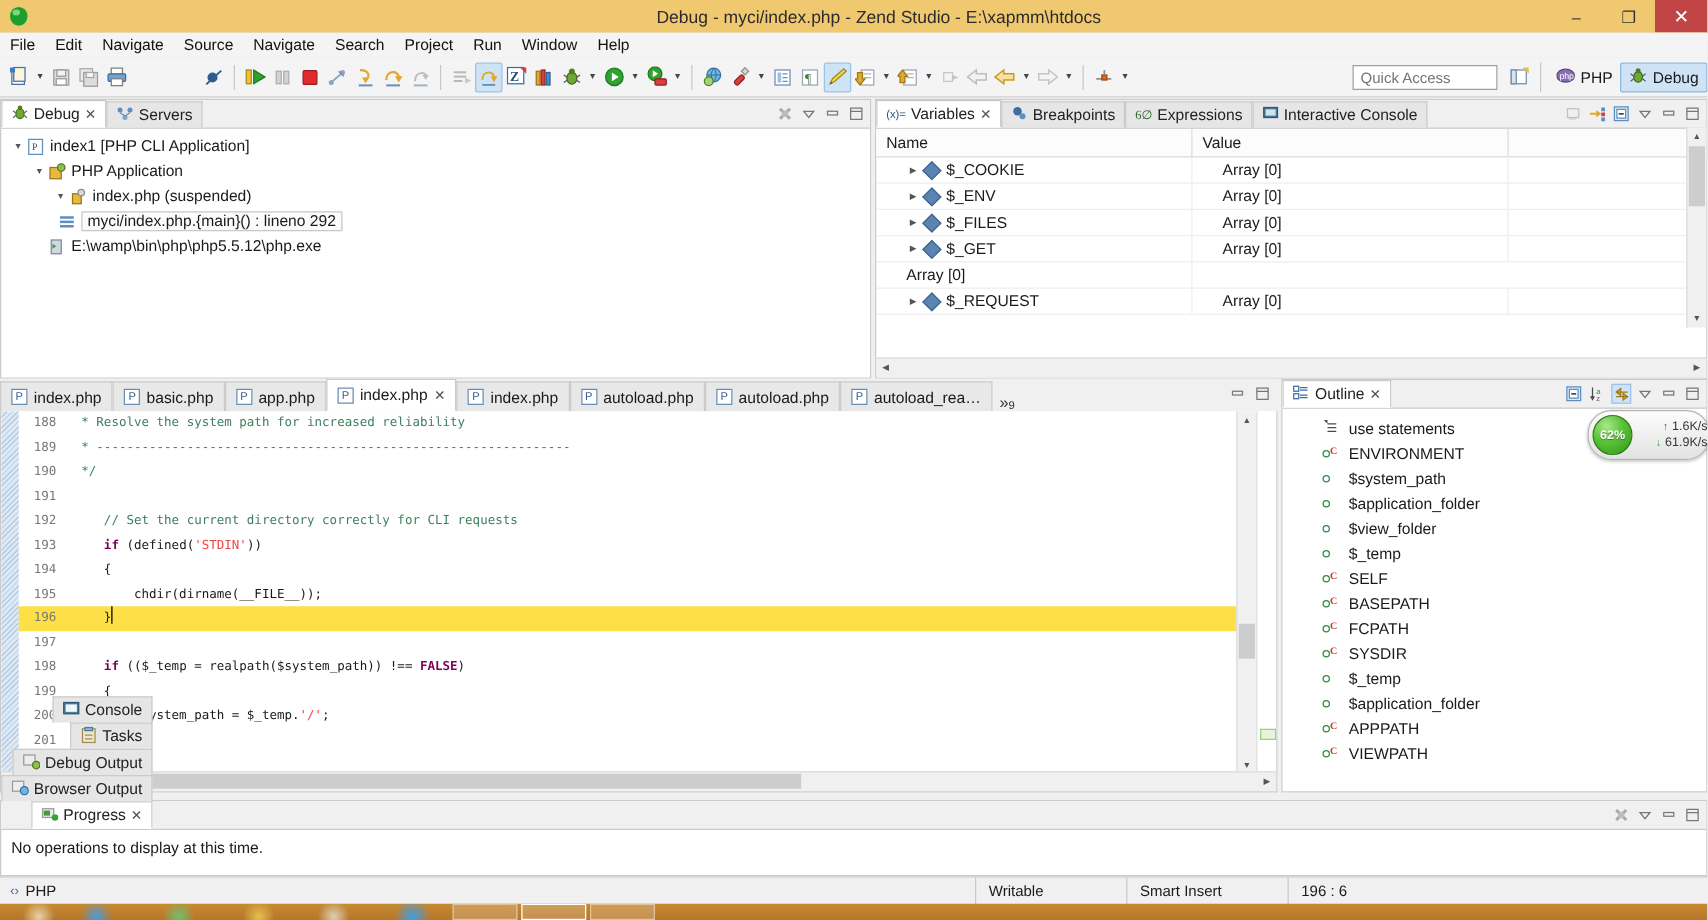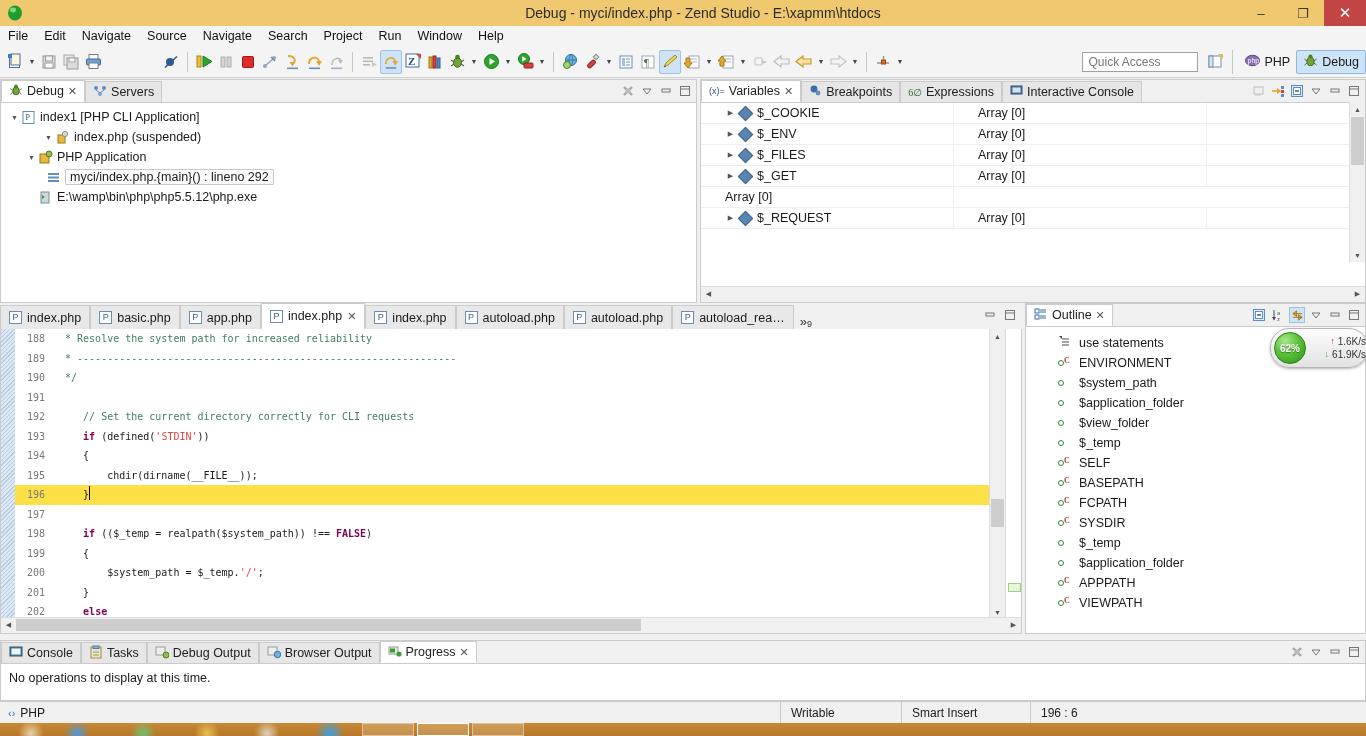--- a/index.html
+++ b/index.html
@@ -495,39 +495,39 @@
         <div class="trow" style="padding-left: 8px;">
           <span class="twist">▼</span>
           <span class="ticon">
             <svg width="15" height="15" viewBox="0 0 15 15">
               <rect x="2" y="1.5" width="11" height="12" fill="#fff" stroke="#5f8fbf"></rect>
               <text x="4.5" y="10" font-size="8" font-family="Liberation Serif" fill="#2b5570">P</text>
             </svg>
           </span>
           <span>index1 [PHP CLI Application]</span>
         </div>
+        <div class="trow" style="padding-left: 25px;">
+          <span class="twist">▼</span>
+          <span class="ticon">
+            <svg width="15" height="15" viewBox="0 0 15 15">
+              <rect x="2" y="4" width="9" height="9" fill="#e8b93c" stroke="#9e7516"></rect>
+              <circle cx="11" cy="4" r="3" fill="#8fc04f" stroke="#4f7a20"></circle>
+            </svg>
+          </span>
+          <span>PHP Application</span>
+        </div>
         <div class="trow" style="padding-left: 42px;">
           <span class="twist">▼</span>
           <span class="ticon">
             <svg width="15" height="15" viewBox="0 0 15 15">
               <rect x="3" y="5" width="7" height="8" fill="#e8b93c" stroke="#9e7516"></rect>
               <circle cx="10" cy="4" r="2.6" fill="#d8d8d8" stroke="#8f8f8f"></circle>
             </svg>
           </span>
           <span>index.php (suspended)</span>
-        </div>
-        <div class="trow" style="padding-left: 25px;">
-          <span class="twist">▼</span>
-          <span class="ticon">
-            <svg width="15" height="15" viewBox="0 0 15 15">
-              <rect x="2" y="4" width="9" height="9" fill="#e8b93c" stroke="#9e7516"></rect>
-              <circle cx="11" cy="4" r="3" fill="#8fc04f" stroke="#4f7a20"></circle>
-            </svg>
-          </span>
-          <span>PHP Application</span>
         </div>
         <div class="trow" style="padding-left: 33px;">
           <span class="twist"></span>
           <span class="ticon">
             <svg width="15" height="15" viewBox="0 0 15 15">
               <rect x="2" y="3" width="11" height="2" fill="#5f8fbf"></rect>
               <rect x="2" y="6.5" width="11" height="2" fill="#5f8fbf"></rect>
               <rect x="2" y="10" width="11" height="2" fill="#5f8fbf"></rect>
             </svg>
           </span>
@@ -610,20 +610,25 @@
         </div>
         <div class="vtool">
           <svg width="12" height="12" viewBox="0 0 12 12">
               <rect x="1.5" y="1.5" width="9" height="9" fill="none" stroke="#777"></rect>
               <line x1="1.5" y1="4" x2="10.5" y2="4" stroke="#777"></line>
             </svg>
         </div>
       </div>
     </div>
 
+    <div class="vhead">
+      <div class="vhc" style="width:253px">Name</div>
+      <div class="vhc" style="width:253px">Value</div>
+      <div class="vhc" style="width:143px"></div>
+    </div>
     <div style="position:relative;height:138px;overflow:hidden;" id="vars-body">
         <div class="vrow">
           <div class="vcell bdr" style="width: 253px;">
             <span class="twist" style="margin-right:4px">▶</span>
             <span class="dia"></span>
             <span>$_COOKIE</span>
           </div>
           <div class="vcell bdr" style="width: 253px;">
             <span>Array [0]</span>
           </div>
@@ -934,21 +939,21 @@
       </div>
       <div class="netrow">
         <span class="arr-dn">↓</span>
         <span>61.9K/s</span>
       </div>
     </div>
   </div>
 
   <div class="panel" style="left:0;top:640px;width:1366px;height:61px;">
     <div class="tabstrip" id="bottom-tabs-wrap">
-      <div id="bottom-tabs" style="display:flex;align-items:flex-end;">
+      <div id="bottom-tabs" style="display:flex;align-items:flex-end;flex-direction:column;">
           <div class="vtab">
             <span><svg width="14" height="14" viewBox="0 0 14 14">
                 <rect x="1" y="2" width="12" height="9" fill="#4d7f9e" stroke="#2b5570"></rect>
                 <rect x="2.5" y="3.5" width="9" height="6" fill="#eef6fa"></rect>
               </svg></span>
             <span>Console</span>
           </div>
           <div class="vtab">
             <span><svg width="14" height="14" viewBox="0 0 14 14">
                 <rect x="2" y="2" width="10" height="11" fill="#f0e6c8" stroke="#9e8b4f"></rect>

